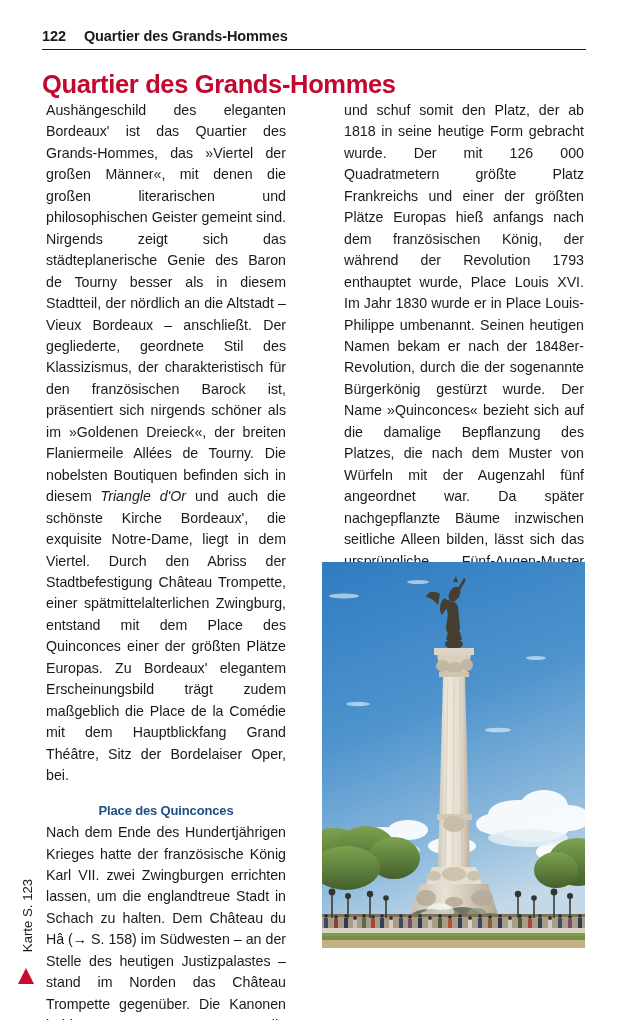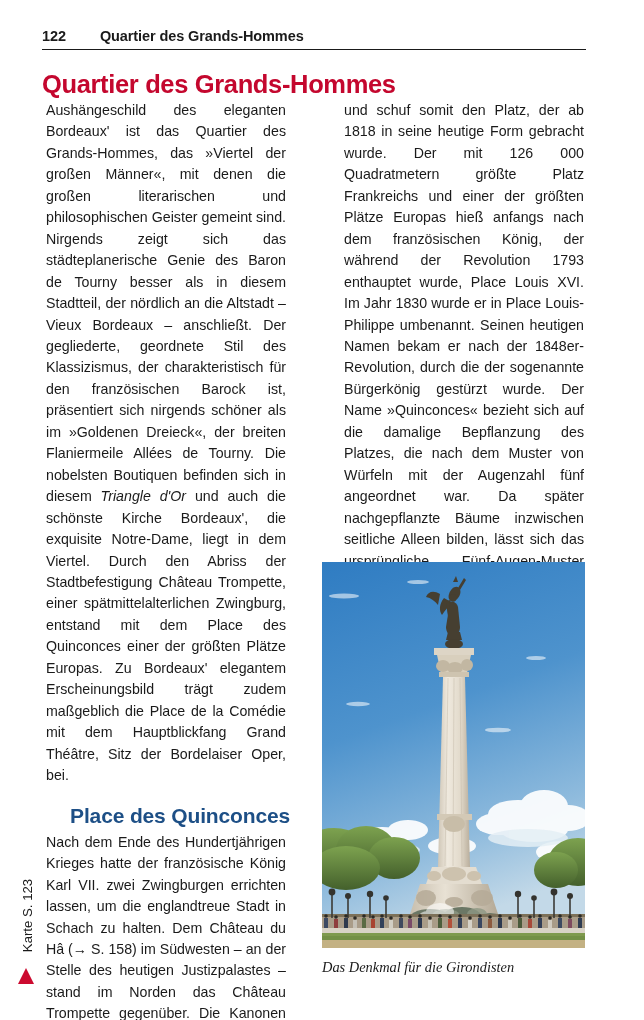--- a/index.html
+++ b/index.html
@@ -25,21 +25,21 @@
   }
 
   
   .running-head {
     position: absolute;
     left: 42px;
     top: 28px;
     width: 544px;
     display: flex;
     align-items: baseline;
-    gap: 34px;
+    gap: 18px;
     text-align: right;
   }
   .folio {
     font-size: 14.5px;
     font-weight: 700;
     letter-spacing: -0.1px;
     color: #1a1a1a;
   }
   .running-title {
     font-size: 14.5px;
@@ -92,26 +92,26 @@
 
   .col p {
     margin: 4px;
     text-align: justify;
     text-justify: inter-word;
   }
   .col p.lastline-left { text-align-last: left; }
 
   .subhead {
     margin: 16px 0 0 0;
-    font-size: 21px;
+    font-size: 13px;
     font-weight: 700;
     letter-spacing: -0.15px;
     color: #1d4f86;
     line-height: 1.2;
-    text-align: right;
+    text-align: center;
   }
   em, .it { font-style: italic; }
 
   
   .side-tab {
     position: absolute;
     left: 14px;
     top: 862px;
     width: 22px;
     height: 120px;
@@ -414,16 +414,15 @@
         </g>
 
         <rect x="0" y="366" width="263" height="7" fill="#d9d3c6"></rect>
 
         <rect x="0" y="371" width="263" height="9" fill="#7f9a4e"></rect>
         <rect x="0" y="374" width="263" height="5" fill="#6f8c43" opacity="0.7"></rect>
 
         <rect x="0" y="378" width="263" height="8" fill="#c3b183"></rect>
       </svg>
     </div>
-    <figcaption class="figure-caption">Das Denkmal für die Girondisten</figcaption>
   </figure>
 
 </div>
 
 </body></html>

